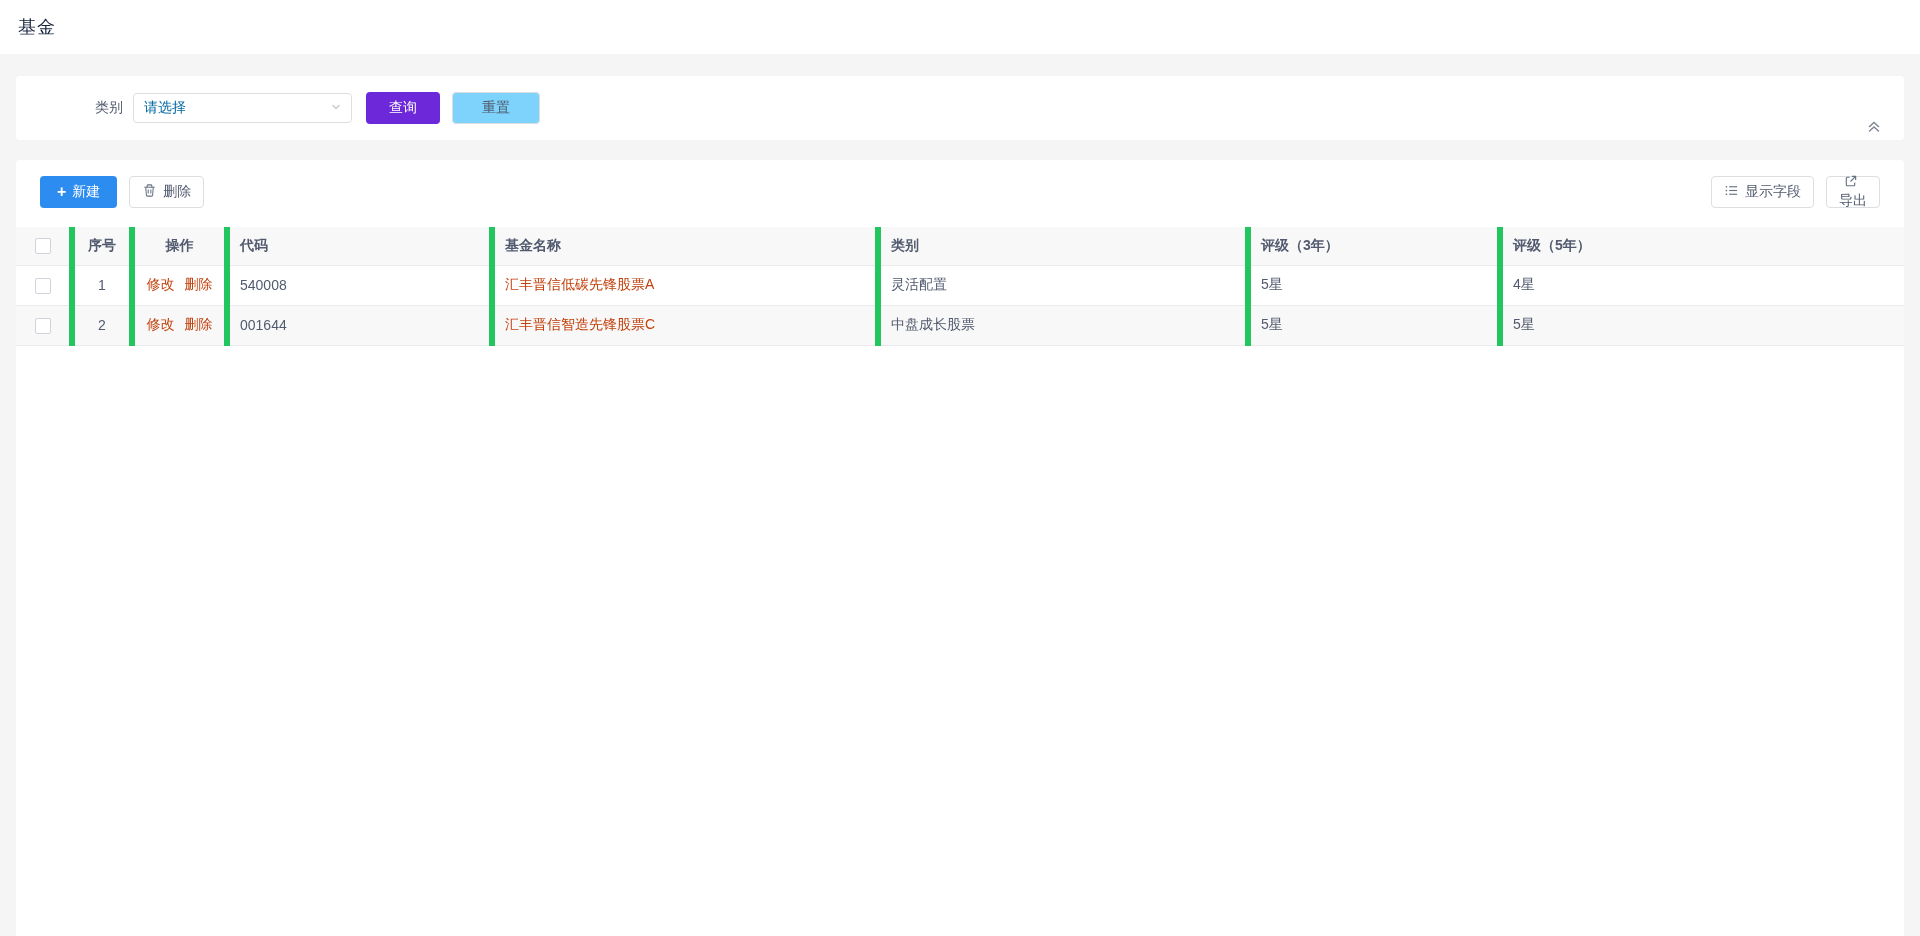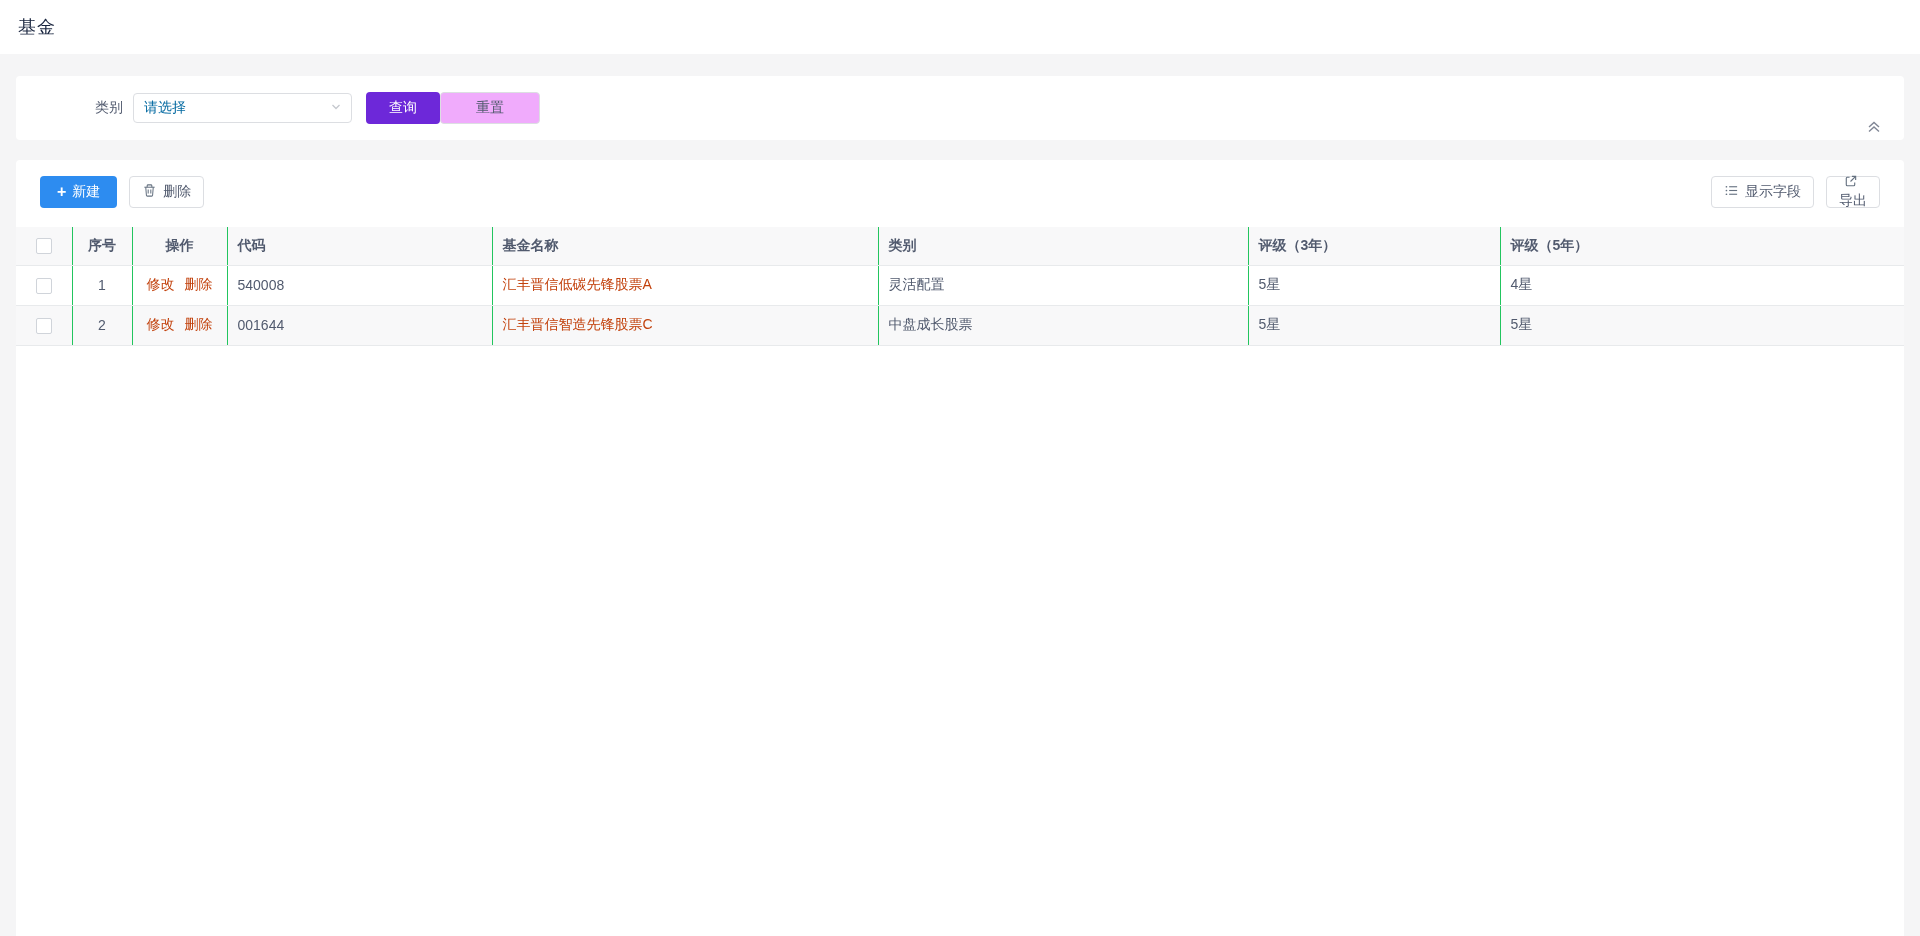--- a/index.html
+++ b/index.html
@@ -31,38 +31,38 @@
     display:flex; align-items:center; justify-content:space-between;
     padding:0 8px 0 10px; background:#fff; cursor:pointer;
   }
   .select .placeholder { color:#0369a1; }
   .btn {
     height:32px; border-radius:4px; border:1px solid transparent; cursor:pointer;
     font-size:14px; display:inline-flex; align-items:center; justify-content:center;
     font-family:"Liberation Sans","DejaVu Sans",sans-serif; white-space:nowrap;
   }
   .btn-query { width:74px; margin-left:14px; background:#6d28d9; color:#ffffff; }
-  .btn-reset { width:100px; background:#f0abfc; border-color:#dcdee2; color:#515a6e; }
+  .btn-reset { width:88px; margin-left:12px; background:#7dd3fc; border-color:#dcdee2; color:#515a6e; }
   .collapse-btn { position:absolute; right:22px; bottom:6px; cursor:pointer; line-height:0; }
 
   
   .main-card { margin-top:20px; height:776px; position:relative; padding-top:16px; border-radius:4px 4px 0 0; }
   .toolbar { display:flex; justify-content:space-between; align-items:center; padding:0 24px; margin-bottom:19px; }
   .toolbar-left, .toolbar-right { display:flex; align-items:center; }
   .btn-primary { background:#2d8cf0; color:#fff; padding:0 16px; }
   .btn-primary .plus { font-size:16px; font-weight:bold; margin-right:6px; line-height:1; }
   .btn-plain { background:#fff; border-color:#dcdee2; color:#515a6e; padding:0 12px; }
   .btn-plain svg { margin-right:6px; }
   .toolbar-left .btn + .btn { margin-left:12px; }
   .toolbar-right .btn + .btn { margin-left:12px;flex-direction:column; }
 
   
   table { width:100%; border-collapse:collapse; table-layout:fixed; }
   th, td {
-    height:38px; border-bottom:1px solid #e8eaec; border-right:1px solid #22c55e;
+    height:38px; border-bottom:1px solid #e8eaec; border-right:6px solid #22c55e;
     padding:0 10px; text-align:left; font-size:14px; color:#515a6e;
     overflow:hidden; white-space:nowrap; text-overflow:ellipsis;
   }
   th:last-child, td:last-child { border-right:none; }
   thead th { background:#f8f8f9; font-weight:600; border-bottom:1px solid #e8eaec; }
   tbody td { height:40px; }
   tr.stripe td { background:#f8f8f9; }
   .center { text-align:center; }
   a.link { color:#c2410c; text-decoration:none; cursor:pointer; }
   .op-gap { display:inline-block; width:10px; }

